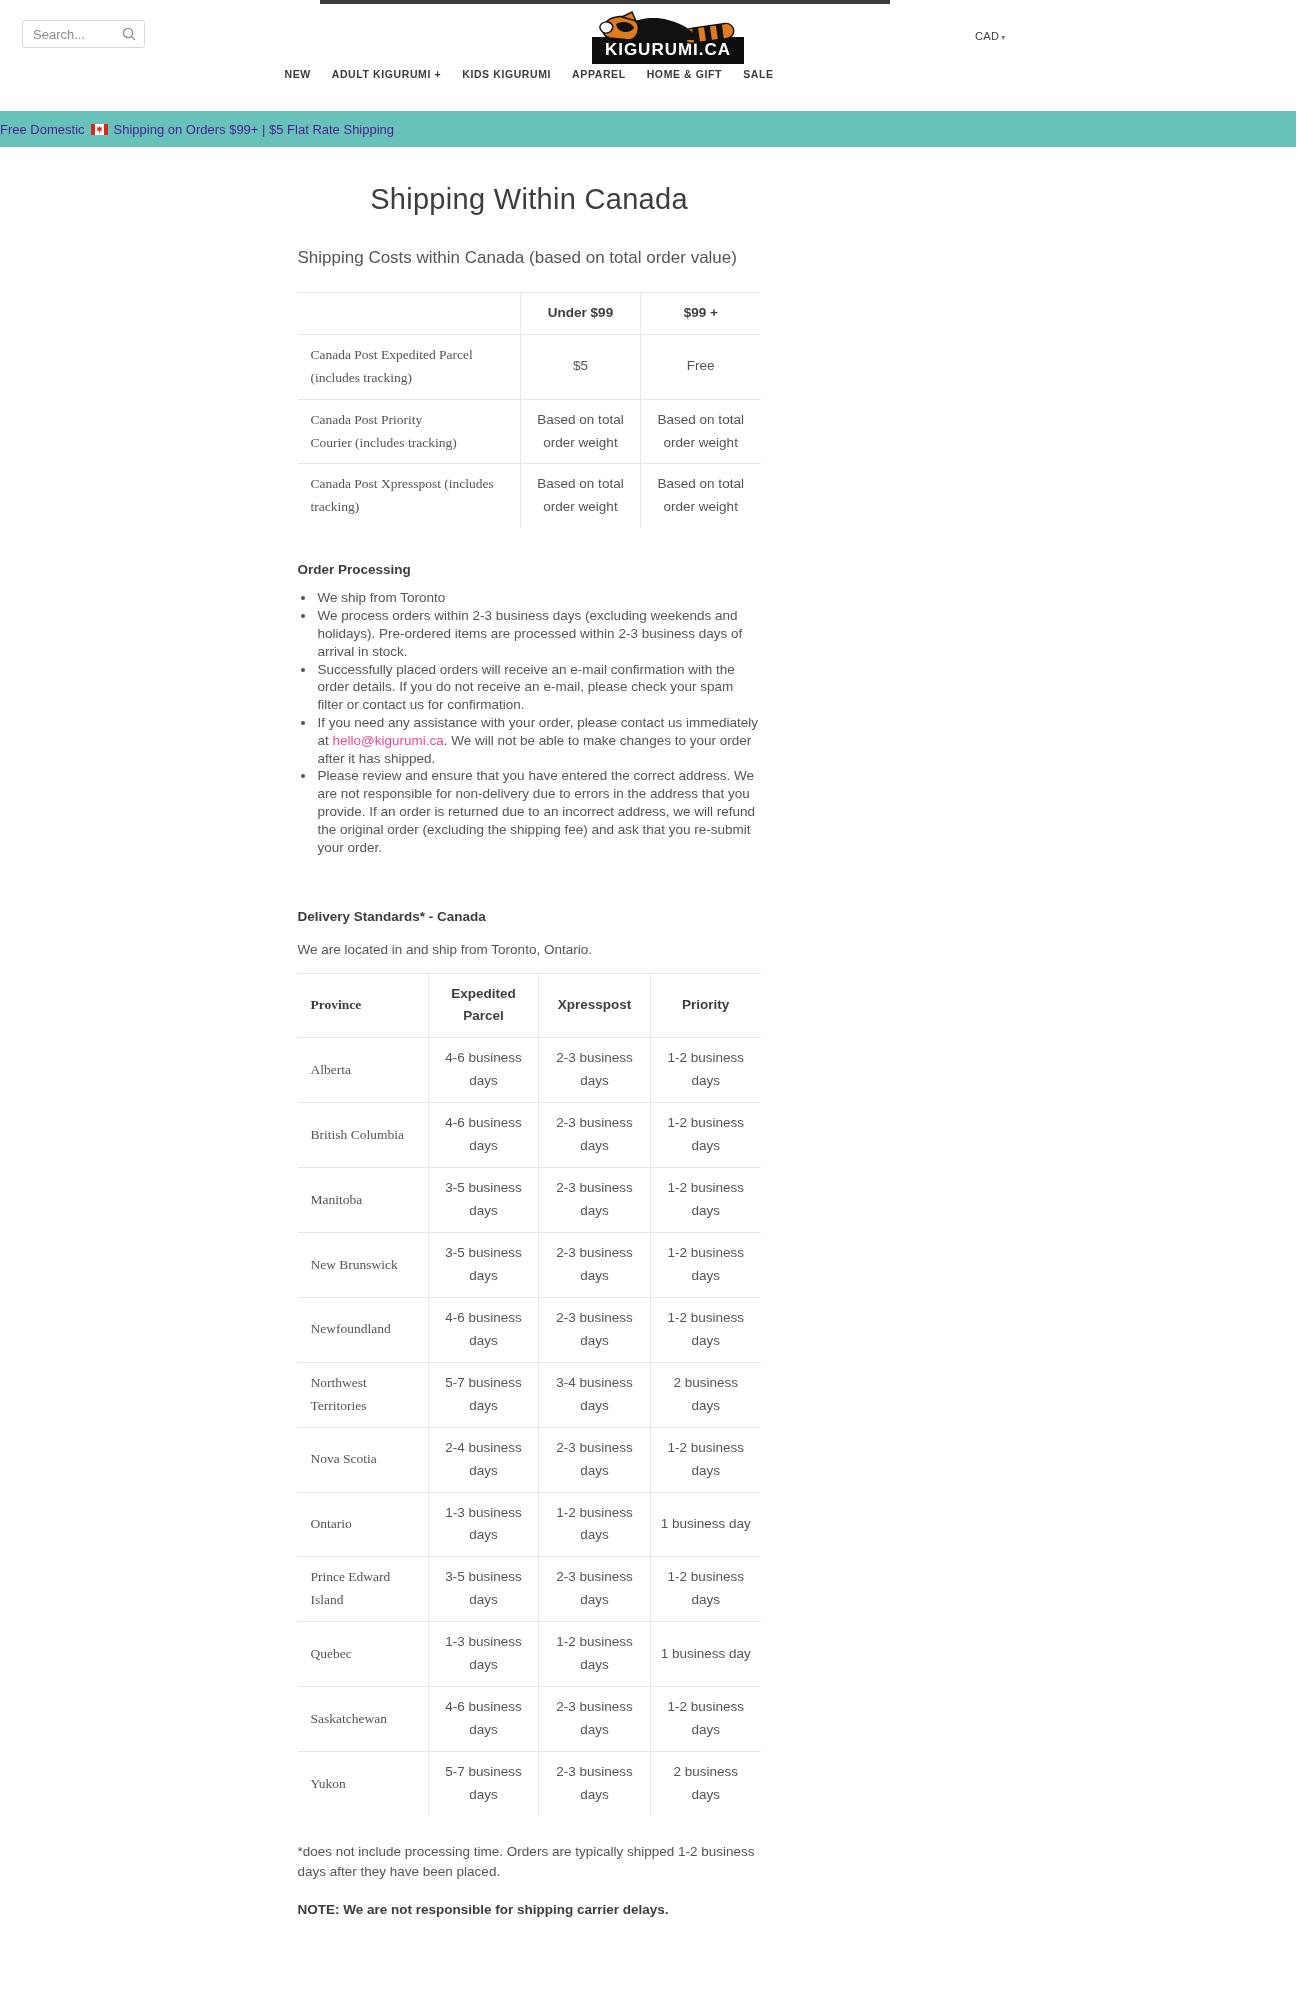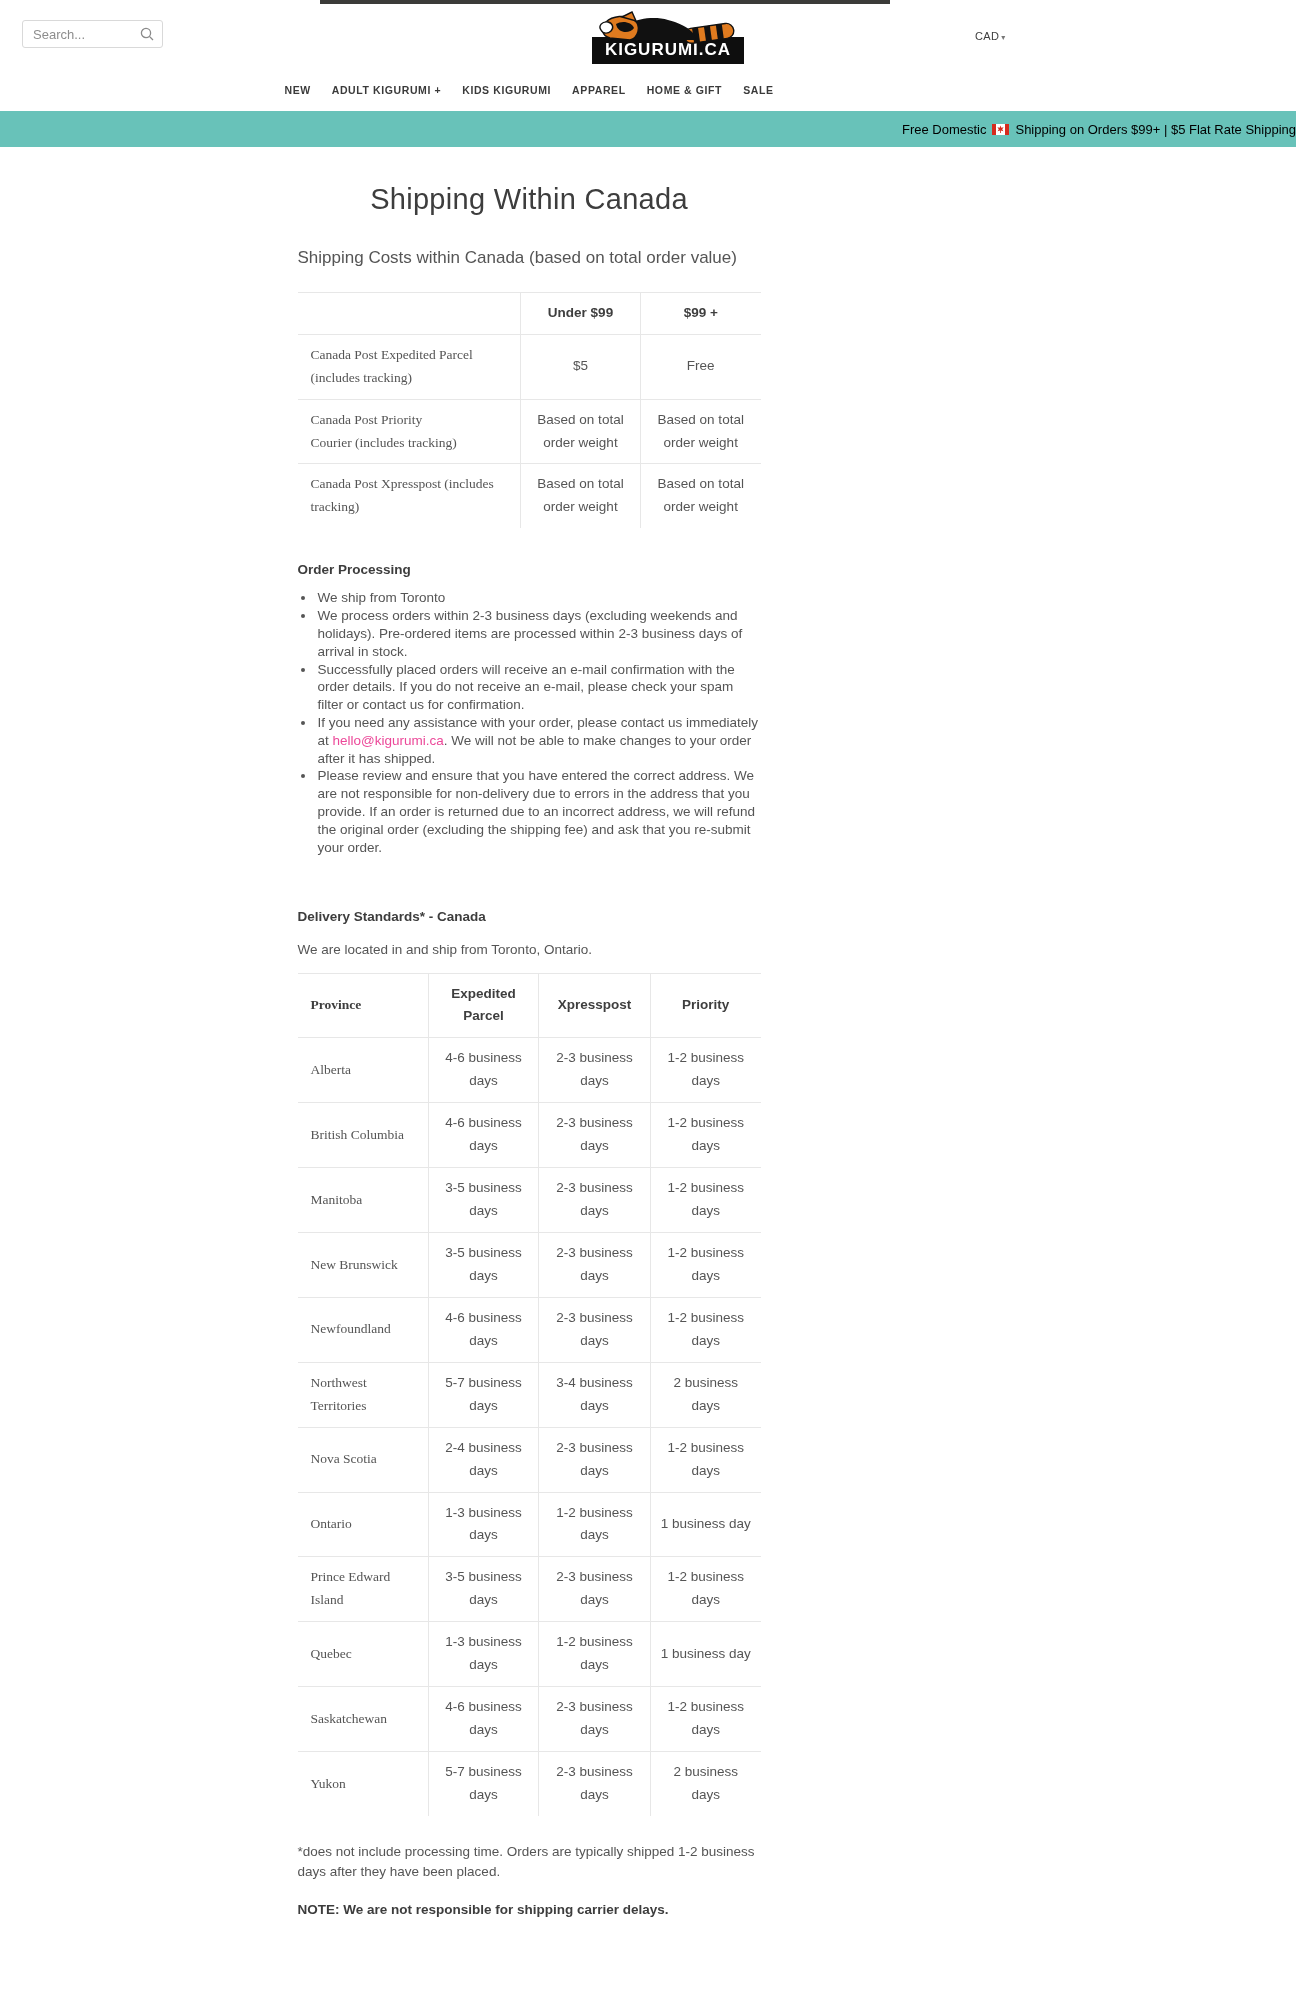--- a/index.html
+++ b/index.html
@@ -16,21 +16,21 @@
     width: 570px;
     height: 4px;
     background: #3b3b39;
   }
 
   
   .site-header { position: relative; height: 107px; background: #ffffff; }
 
   .search-wrap { position: absolute; left: 22px; top: 16px; }
   .search-input {
-    width: 141px; height: 28px;
+    width: 123px; height: 28px;
     border: 1px solid #d9d9d9; border-radius: 3px;
     padding: 0 28px 0 10px;
     font-family: inherit; font-size: 13px; color: #555;
     outline: none; background: #fff;
   }
   .search-input::placeholder { color: #8d8d8d; }
   .search-icon {
     position: absolute; right: 8px; top: 6px; width: 16px; height: 16px;
   }
 
@@ -49,34 +49,34 @@
   }
 
   .currency {
     position: absolute; left: 975px; top: 26px;
     font-size: 11px; color: #3e3e3e; cursor: pointer;
     letter-spacing: 0.3px;
   }
   .currency .caret { font-size: 8px; color: #777; margin-left: 2px; }
 
   .main-nav {
-    position: absolute; top: 80px; left: 0; width: 1058px;
+    position: absolute; top: 64px; left: 0; width: 1058px;
     display: flex; justify-content: center; gap: 21px;
   }
   .nav-item {
     font-size: 10.5px; font-weight: bold; letter-spacing: 0.6px;
     color: #3a3a3a; cursor: pointer; white-space: nowrap;
   }
 
   
   .promo-banner {
     width: 1296px; height: 36px;
     background: #68c2b9;
-    display: flex; align-items: center; justify-content: flex-end;
-    color: #000000; font-size: 13px;
+    display: flex; align-items: center; justify-content: flex-start;
+    color: #4c1d95; font-size: 13px;
   }
   .promo-banner .flag { margin: 0 6px; display: inline-block; }
   .promo-piece { white-space: pre; }
 
   
   .page-wrap { width: 1058px; }
   .article { width: 463px; margin: 0 auto; padding: 36px 0 60px 0; }
 
   .page-title {
     text-align: center;

